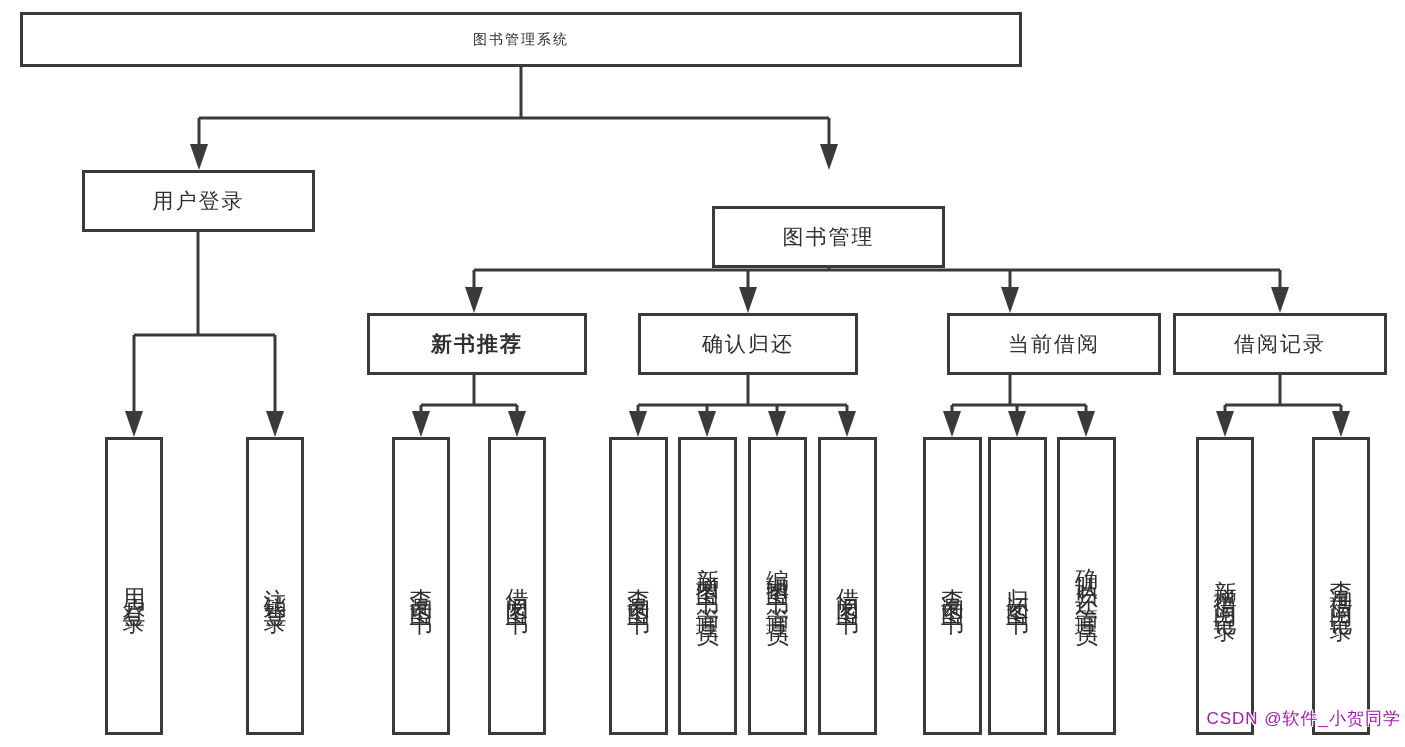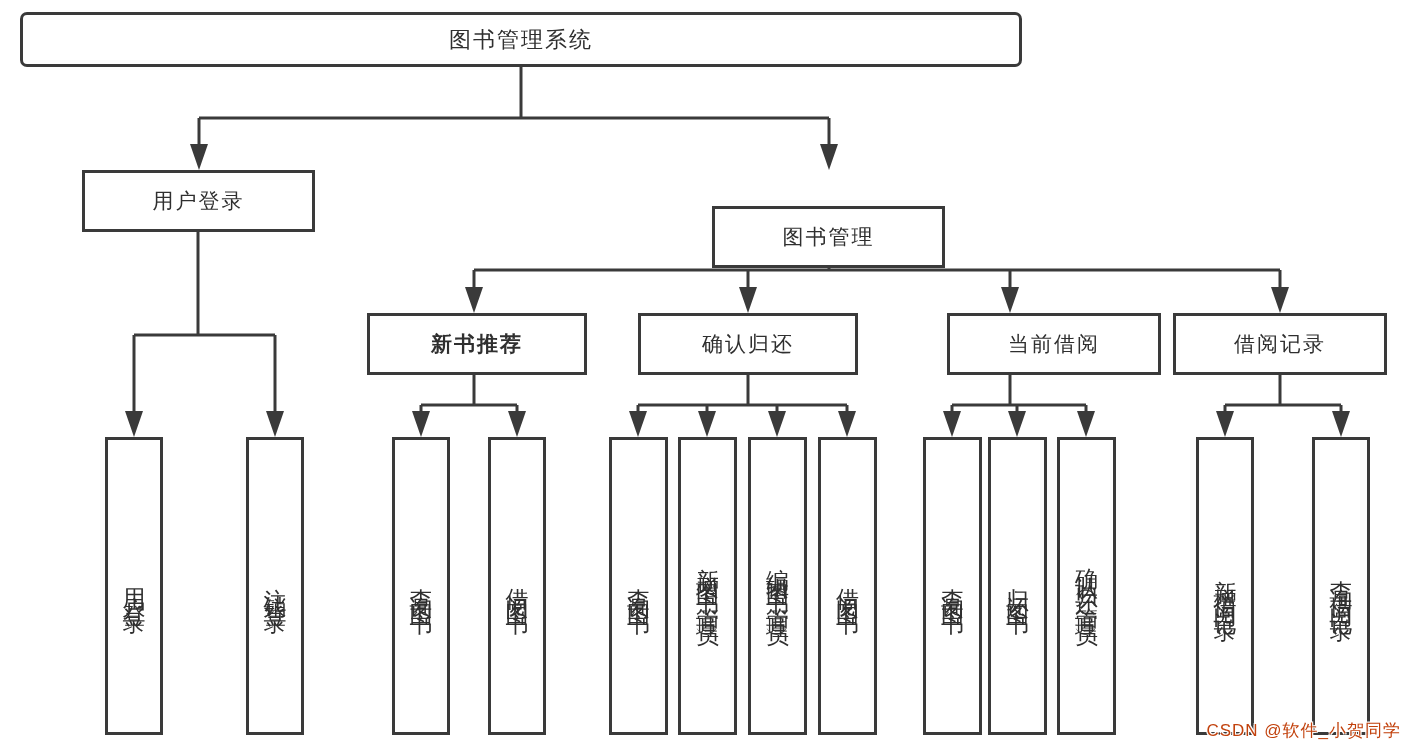--- a/index.html
+++ b/index.html
@@ -16,34 +16,34 @@
   .node{
     position:absolute;
     box-sizing:border-box;
     border:3px solid #3a3a3a;
     background:#ffffff;
     color:#2f2f2f;
     display:flex;align-items:center;justify-content:center;
     z-index:2;
   }
   .hnode{font-size:21px;letter-spacing:2px;white-space:nowrap;}
-  .root{font-size:22px;border-radius:7px;}
+  .root{font-size:14px;}
   .vnode{
     writing-mode:vertical-rl;
     font-size:23px;
     letter-spacing:8px;
     line-height:1;
     text-align:center;
   }
   #watermark{
     position:absolute;
-    right:4px;bottom:5px;
+    right:4px;bottom:17px;
     z-index:3;
     font-size:17px;
-    color:#c2410c;
+    color:#a21caf;
     letter-spacing:1px;
     text-shadow:-1px -1px 0 #fff,1px -1px 0 #fff,-1px 1px 0 #fff,1px 1px 0 #fff;
     white-space:nowrap;
   }
 </style>
 </head>
 <body>
 
 <div id="canvas">
 

